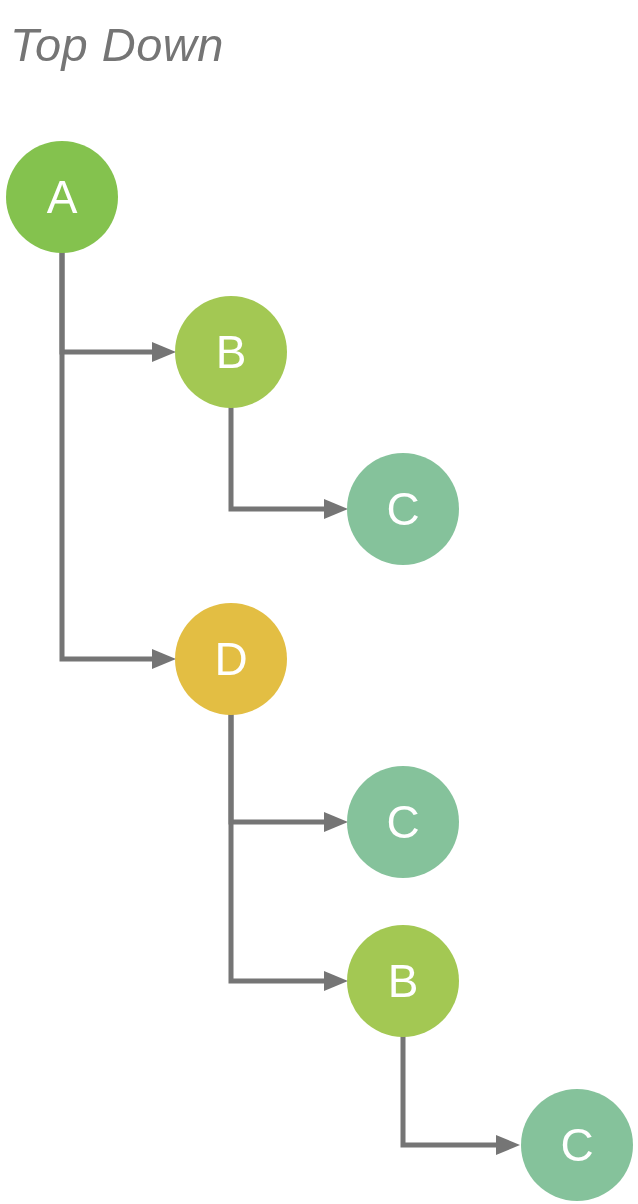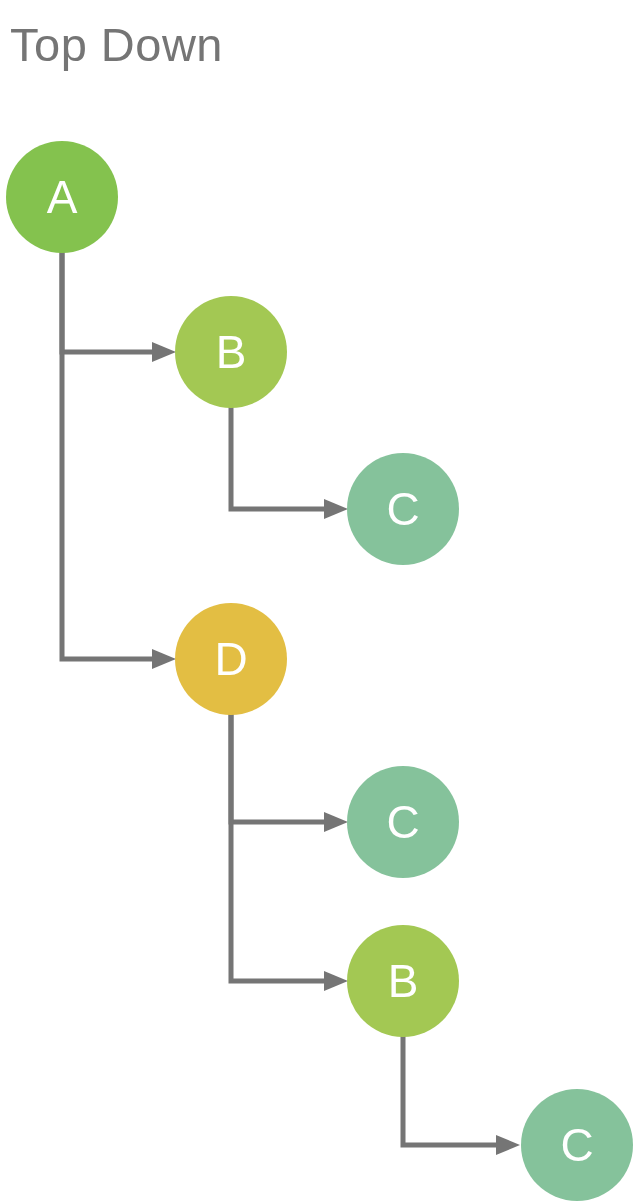--- a/index.html
+++ b/index.html
@@ -13,20 +13,21 @@
   }
   .diagram-title {
     position: absolute;
     left: 10px;
     top: 18px;
     font-size: 47px;
     font-weight: 300;
     letter-spacing: 0.5px;
     line-height: 1.15;
     user-select: none;
+    font-style: italic;
   }
   #edge-layer {
     position: absolute;
     left: 0; top: 0;
     width: 638px;
     height: 1204px;
   }
   #edge-layer path.link {
     fill: none;
     stroke-width: 5px;

